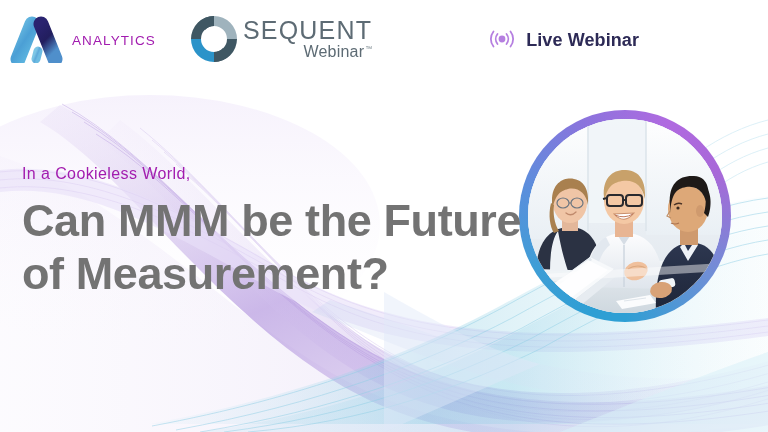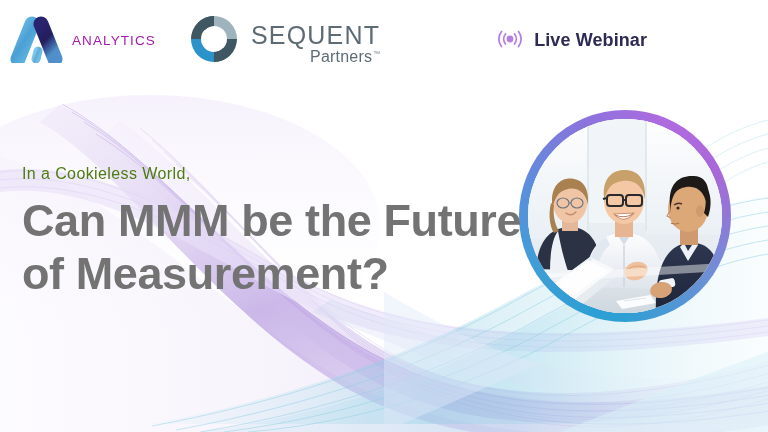--- a/index.html
+++ b/index.html
@@ -60,23 +60,23 @@
     color:#a21caf;
     letter-spacing:1.1px;
     display:block;
     margin-top:1px;
     font-family:"Liberation Sans", sans-serif;
   }
 
   
   .logo-sequent {
     display:flex;
-    align-items:flex-end;
+    align-items:center;
     margin-left:32px;
-    gap:11px;
+    gap:3px;
   }
   .seq-mark { width:52px; height:52px; flex:none; }
   .seq-word { line-height:1; }
   .seq-title {
     font-size:25px;
     color:#5d6b74;
     letter-spacing:1.2px;
     display:block;
     font-family:"Liberation Sans", sans-serif;
   }
@@ -117,21 +117,21 @@
 
   
   .headline {
     position:absolute;
     left:22px;
     top:165px;
     z-index:6;
   }
   .eyebrow {
     font-size:16px;
-    color:#4d7c0f;
+    color:#a21caf;
     letter-spacing:0.4px;
     margin-bottom:11px;
     font-family:"Liberation Sans", sans-serif;
   }
   .title-main {
     font-size:45px;
     font-weight:bold;
     color:#737373;
     line-height:1.18;
     letter-spacing:-0.4px;
@@ -314,21 +314,21 @@
 
           <path d="M49,26 A23,23 0 0 1 26,49 L26,39 A13,13 0 0 0 39,26 Z" fill="#3f5763"></path>
 
           <path d="M26,3 A23,23 0 0 0 10,10 L17,17 A13,13 0 0 1 26,13 Z" fill="#3f5763"></path>
           <path d="M26,49 A23,23 0 0 0 42,42 L35,35 A13,13 0 0 1 26,39 Z" fill="#3f5763"></path>
         </g>
       </svg>
       <span class="seq-word">
         <span class="seq-title">SEQUENT</span>
         <span class="seq-sub-row">
-          <span class="seq-sub">Partners</span>
+          <span class="seq-sub">Webinar</span>
           <span class="seq-tm">™</span>
         </span>
       </span>
     </div>
 
     <div class="live-badge">
       <svg class="live-icon" viewBox="0 0 28 24">
         <g stroke="#b57fe0" stroke-width="1.8" fill="none" stroke-linecap="round">
           <path d="M9.5,7 A8,8 0 0 0 9.5,17"></path>
           <path d="M18.5,7 A8,8 0 0 1 18.5,17"></path>

